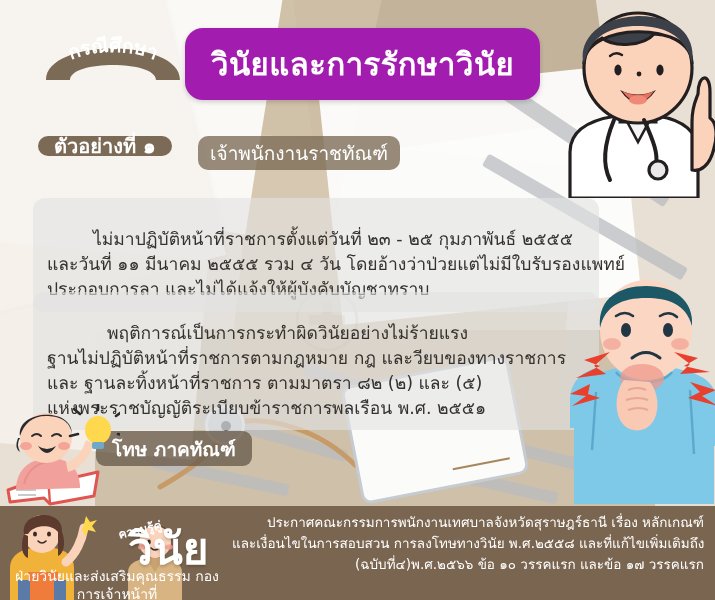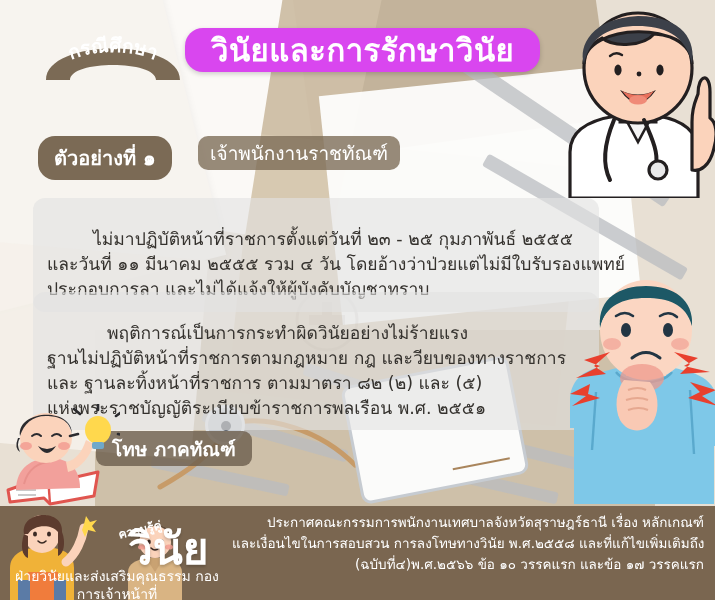--- a/index.html
+++ b/index.html
@@ -38,28 +38,28 @@
   .cert{position:absolute;left:200px;top:-5px;width:170px;height:120px;background:#fbfbfa;
         border:3px solid #c6cbd1;border-radius:10px;transform:rotate(-11deg);box-sizing:border-box;}
   .cert .sig{position:absolute;right:14px;bottom:14px;width:58px;height:16px;
         border-bottom:2px solid #a9855c;}
 
   
   .arch-badge{position:absolute;left:38px;top:22px;width:150px;height:62px;}
   .arch-badge .arch{position:absolute;left:0;top:0;width:150px;height:62px;}
   .arch-badge .arch-text{position:absolute;left:0;top:0;width:150px;height:62px;}
 
-  .title-pill{position:absolute;left:185px;top:28px;height:44px;padding:0 26px;
-     display:flex;align-items:center;background:#d946ef;border-radius:18px;
+  .title-pill{position:absolute;left:185px;top:28px;height:72px;padding:0 26px;
+     display:flex;align-items:center;background:#a21caf;border-radius:18px;
      box-shadow:0 2px 5px rgba(0,0,0,.18);}
   .title-pill span{color:#ffffff;font-size:31px;font-weight:bold;letter-spacing:.5px;
      line-height:1;white-space:nowrap;}
 
   
-  .ex-pill{position:absolute;left:38px;top:136px;height:44px;padding:0 16px;display:flex;
+  .ex-pill{position:absolute;left:38px;top:136px;height:20px;padding:0 16px;display:flex;
      align-items:center;background:#7b6a55;border-radius:17px;}
   .ex-pill span{color:#fff;font-size:20px;font-weight:bold;white-space:nowrap;}
   .role-pill{position:absolute;left:198px;top:136px;height:34px;padding:0 12px;display:flex;
      align-items:center;background:rgba(123,106,85,.78);border-radius:10px;}
   .role-pill span{color:#fff;font-size:19px;font-weight:normal;white-space:nowrap;}
 
   
   .panel{position:absolute;background:rgba(226,226,226,.62);border-radius:12px;padding:10px 14px;
      box-sizing:border-box;}
   .panel p{margin:0;color:#35322e;font-size:17.5px;line-height:1.42;white-space:nowrap;}

